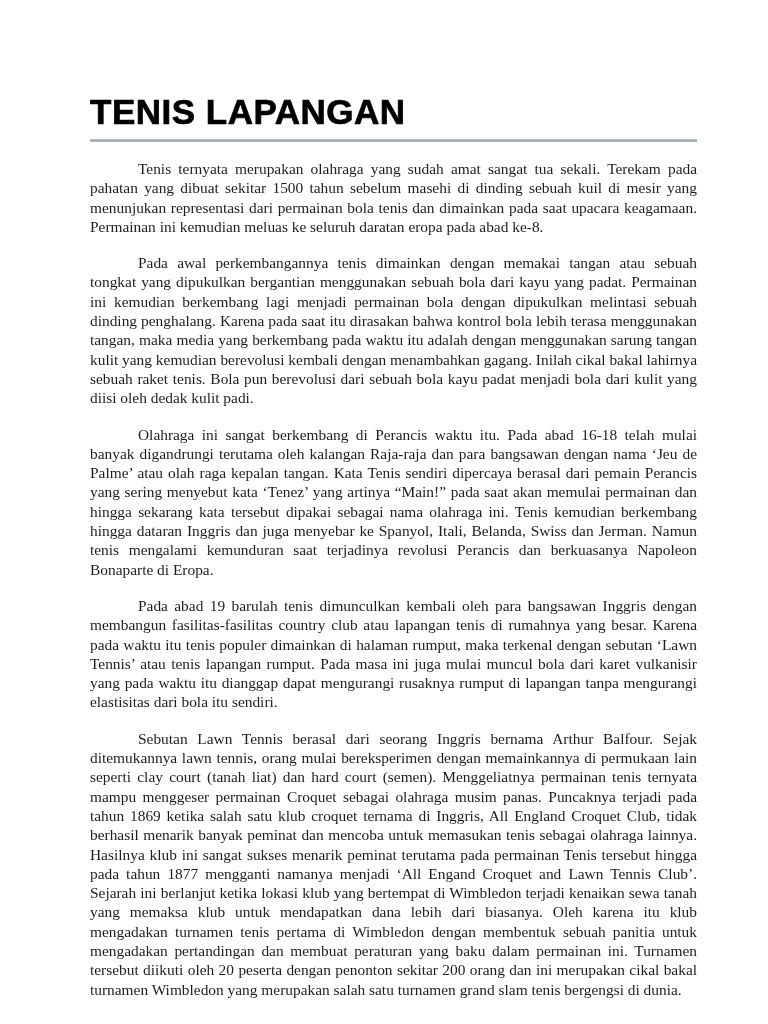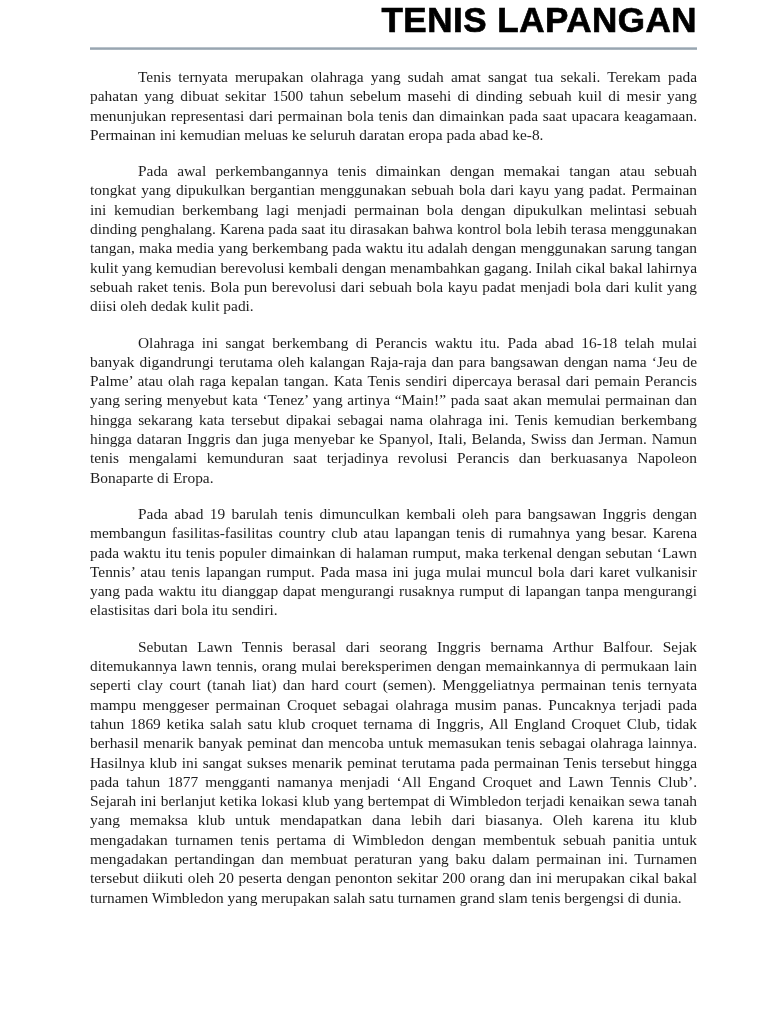--- a/index.html
+++ b/index.html
@@ -18,21 +18,22 @@
   .page {
     position: relative;
     width: 768px;
     height: 1024px;
     background: #ffffff;
     box-sizing: border-box;
     padding: 0 71px 0 90px;
   }
   .doc-title {
     margin: 0;
-    text-align: right;
+    padding-top: 92px;
+    text-align: left;
     font-family: "Liberation Sans", "DejaVu Sans", sans-serif;
     font-weight: 900;
     font-size: 35px;
     line-height: 40px;
     letter-spacing: 0.5px;
     color: #000000;
     -webkit-text-stroke: 0.7px #000000;
   }
   .title-rule {
     margin: 7px 0 0 0;

